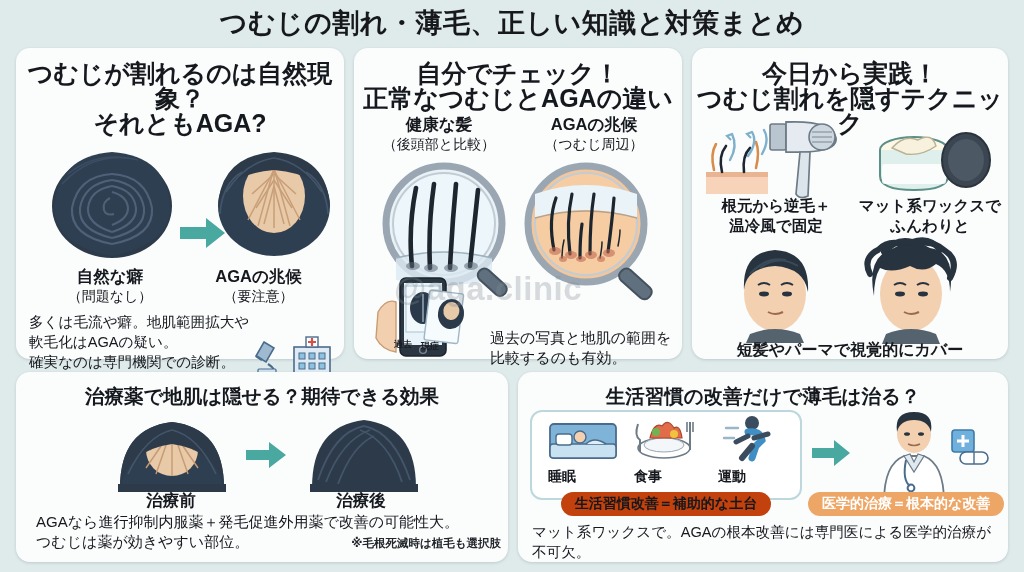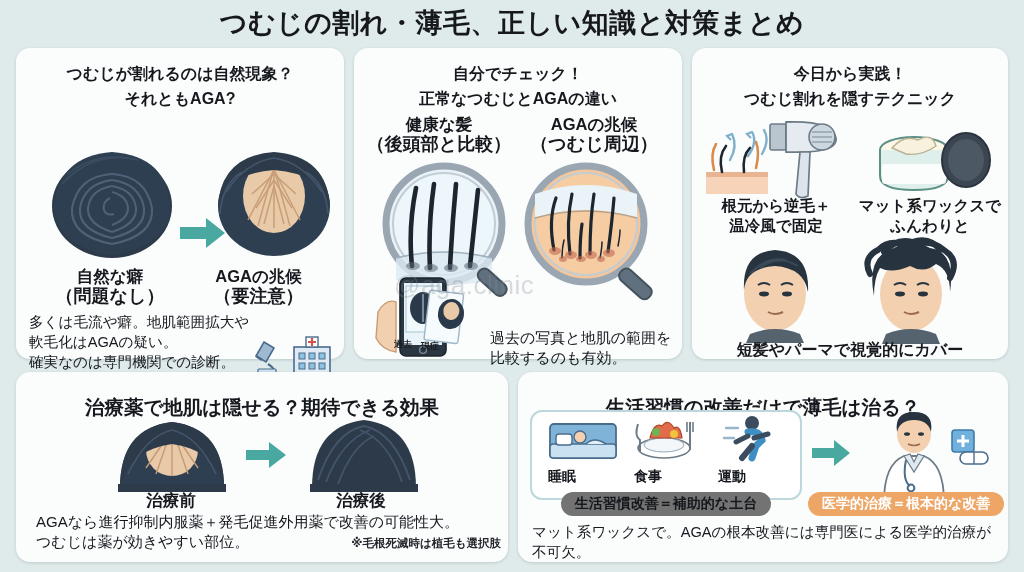--- a/index.html
+++ b/index.html
@@ -35,34 +35,34 @@
   #card1 { left: 16px;  top: 48px;  width: 328px; height: 311px; }
   #card2 { left: 354px; top: 48px;  width: 328px; height: 311px; }
   #card3 { left: 692px; top: 48px;  width: 316px; height: 311px; }
   #card4 { left: 16px;  top: 372px; width: 492px; height: 190px; }
   #card5 { left: 518px; top: 372px; width: 490px; height: 190px; }
 
   .card-title {
     text-align: center;
     font-weight: bold;
     color: #15181d;
-    font-size: 16px;
+    font-size: 25px;
     line-height: 25px;
   }
   #card1 .card-title, #card2 .card-title, #card3 .card-title { padding-top: 13px; }
-  #card4 .card-title, #card5 .card-title { padding-top: 23px; font-size: 19.5px; }
+  #card4 .card-title, #card5 .card-title { padding-top: 12px; font-size: 19.5px; }
 
   .sub-label {
     font-weight: bold;
     font-size: 16.5px;
     color: #15181d;
     text-align: center;
     line-height: 20px;
   }
-  .sub-label .paren { font-size: 18px; display: block; font-weight: bold; }
+  .sub-label .paren { font-size: 14px; display: block; font-weight: normal; }
 
   .body-text {
     font-weight: normal;
     font-size: 14.6px;
     color: #15181d;
     line-height: 20px;
   }
   .note-text {
     font-weight: bold;
     font-size: 11.5px;
@@ -71,40 +71,40 @@
   .tiny-label {
     font-weight: bold;
     font-size: 9px;
     color: #1a1d22;
     text-align: center;
   }
   
   .watermark {
     position: absolute;
     left: 398px; top: 272px;
-    font-size: 26px;
+    font-size: 33px;
     color: rgba(130,140,145,0.30);
-    font-weight: 400;
+    font-weight: 700;
     letter-spacing: 0.5px;
     pointer-events: none;
     z-index: 40;
   }
   
   .abs { position: absolute; }
 
   .badge {
     display: inline-block;
     border-radius: 12px;
     font-weight: bold;
     font-size: 14px;
     padding: 3px 14px;
     color: #15181d;
     white-space: nowrap;
   }
-  .badge-green { background: #737373; }
+  .badge-green { background: #c2410c; }
   .badge-orange { background: #eda666; color: #ffffff; }
 
   .lifestyle-box {
     position: absolute;
     left: 12px; top: 38px;
     width: 272px; height: 90px;
     border: 2px solid #bcd8dc;
     border-radius: 12px;
     background: #ffffff;
   }

